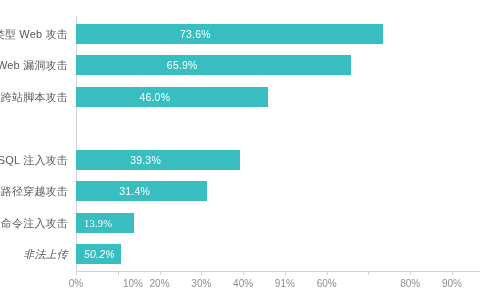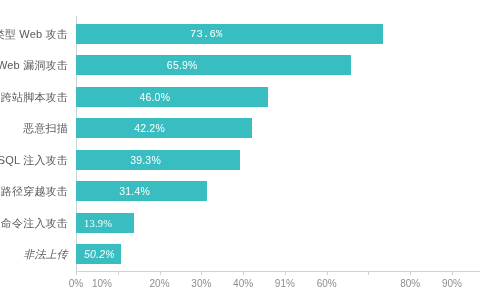--- a/index.html
+++ b/index.html
@@ -108,36 +108,31 @@
 
 <div id="chart-root">
 
   <div class="axis-line-y"></div>
   <div class="axis-line-x"></div>
 
   <div class="plot-area" id="plot-area">
       <div class="row" style="top: 0px;">
         <div class="cat-label">其他类型 Web 攻击</div>
         <div class="bar" style="width: 307.484px; background: rgb(56, 189, 192);"></div>
-        <div class="bar-value" style="left: 114px; color: rgb(255, 255, 255); font-family: Liberation Mono, monospace;">73.6%</div>
+        <div class="bar-value" style="left: 104px; color: rgb(255, 255, 255);">73.6%</div>
       </div>
       <div class="row" style="top: 31.5px;">
         <div class="cat-label">Web 漏洞攻击</div>
         <div class="bar" style="width: 275.316px; background: rgb(56, 189, 192);"></div>
         <div class="bar-value" style="left: 90.8541px; color: rgb(255, 255, 255);">65.9%</div>
       </div>
       <div class="row" style="top: 63px;">
         <div class="cat-label">跨站脚本攻击</div>
         <div class="bar" style="width: 192.178px; background: rgb(56, 189, 192);"></div>
         <div class="bar-value" style="left: 63.4187px; color: rgb(255, 255, 255);">46.0%</div>
-      </div>
-      <div class="row" style="top: 94.5px;">
-        <div class="cat-label">恶意扫描</div>
-        <div class="bar" style="width: 176.302px; background: rgb(56, 189, 192);"></div>
-        <div class="bar-value" style="left: 58.1797px; color: rgb(255, 255, 255);">42.2%</div>
       </div>
       <div class="row" style="top: 126px;">
         <div class="cat-label">SQL 注入攻击</div>
         <div class="bar" style="width: 164.187px; background: rgb(56, 189, 192);"></div>
         <div class="bar-value" style="left: 54.1816px; color: rgb(255, 255, 255);">39.3%</div>
       </div>
       <div class="row" style="top: 157.5px;">
         <div class="cat-label">路径穿越攻击</div>
         <div class="bar" style="width: 131.182px; background: rgb(56, 189, 192);"></div>
         <div class="bar-value" style="left: 43.2901px; color: rgb(255, 255, 255);">31.4%</div>
@@ -151,21 +146,21 @@
         <div class="cat-label">非法上传</div>
         <div class="bar" style="width: 45.12px; background: rgb(56, 189, 192);"></div>
         <div class="bar-value" style="left: 8px; color: rgb(255, 255, 255);">50.2%</div>
       </div>
     </div>
 
   <div id="xaxis-layer">
       <div class="xtick" style="left: 76px; background: rgb(207, 211, 214);"></div>
       <div class="xtick-label" style="left: 76px; color: rgb(138, 143, 147);">0%</div>
       <div class="xtick" style="left: 117.778px; background: rgb(207, 211, 214);"></div>
-      <div class="xtick-label" style="left: 102px; color: rgb(138, 143, 147);">10%</div>
+      <div class="xtick-label" style="left: 133px; color: rgb(138, 143, 147);">10%</div>
       <div class="xtick" style="left: 159.556px; background: rgb(207, 211, 214);"></div>
       <div class="xtick-label" style="left: 159.556px; color: rgb(138, 143, 147);">20%</div>
       <div class="xtick" style="left: 201.333px; background: rgb(207, 211, 214);"></div>
       <div class="xtick-label" style="left: 201.333px; color: rgb(138, 143, 147);">30%</div>
       <div class="xtick" style="left: 243.111px; background: rgb(207, 211, 214);"></div>
       <div class="xtick-label" style="left: 243.111px; color: rgb(138, 143, 147);">40%</div>
       <div class="xtick" style="left: 284.889px; background: rgb(207, 211, 214);"></div>
       <div class="xtick-label" style="left: 284.889px; color: rgb(138, 143, 147);">91%</div>
       <div class="xtick" style="left: 326.667px; background: rgb(207, 211, 214);"></div>
       <div class="xtick-label" style="left: 326.667px; color: rgb(138, 143, 147);">60%</div>

